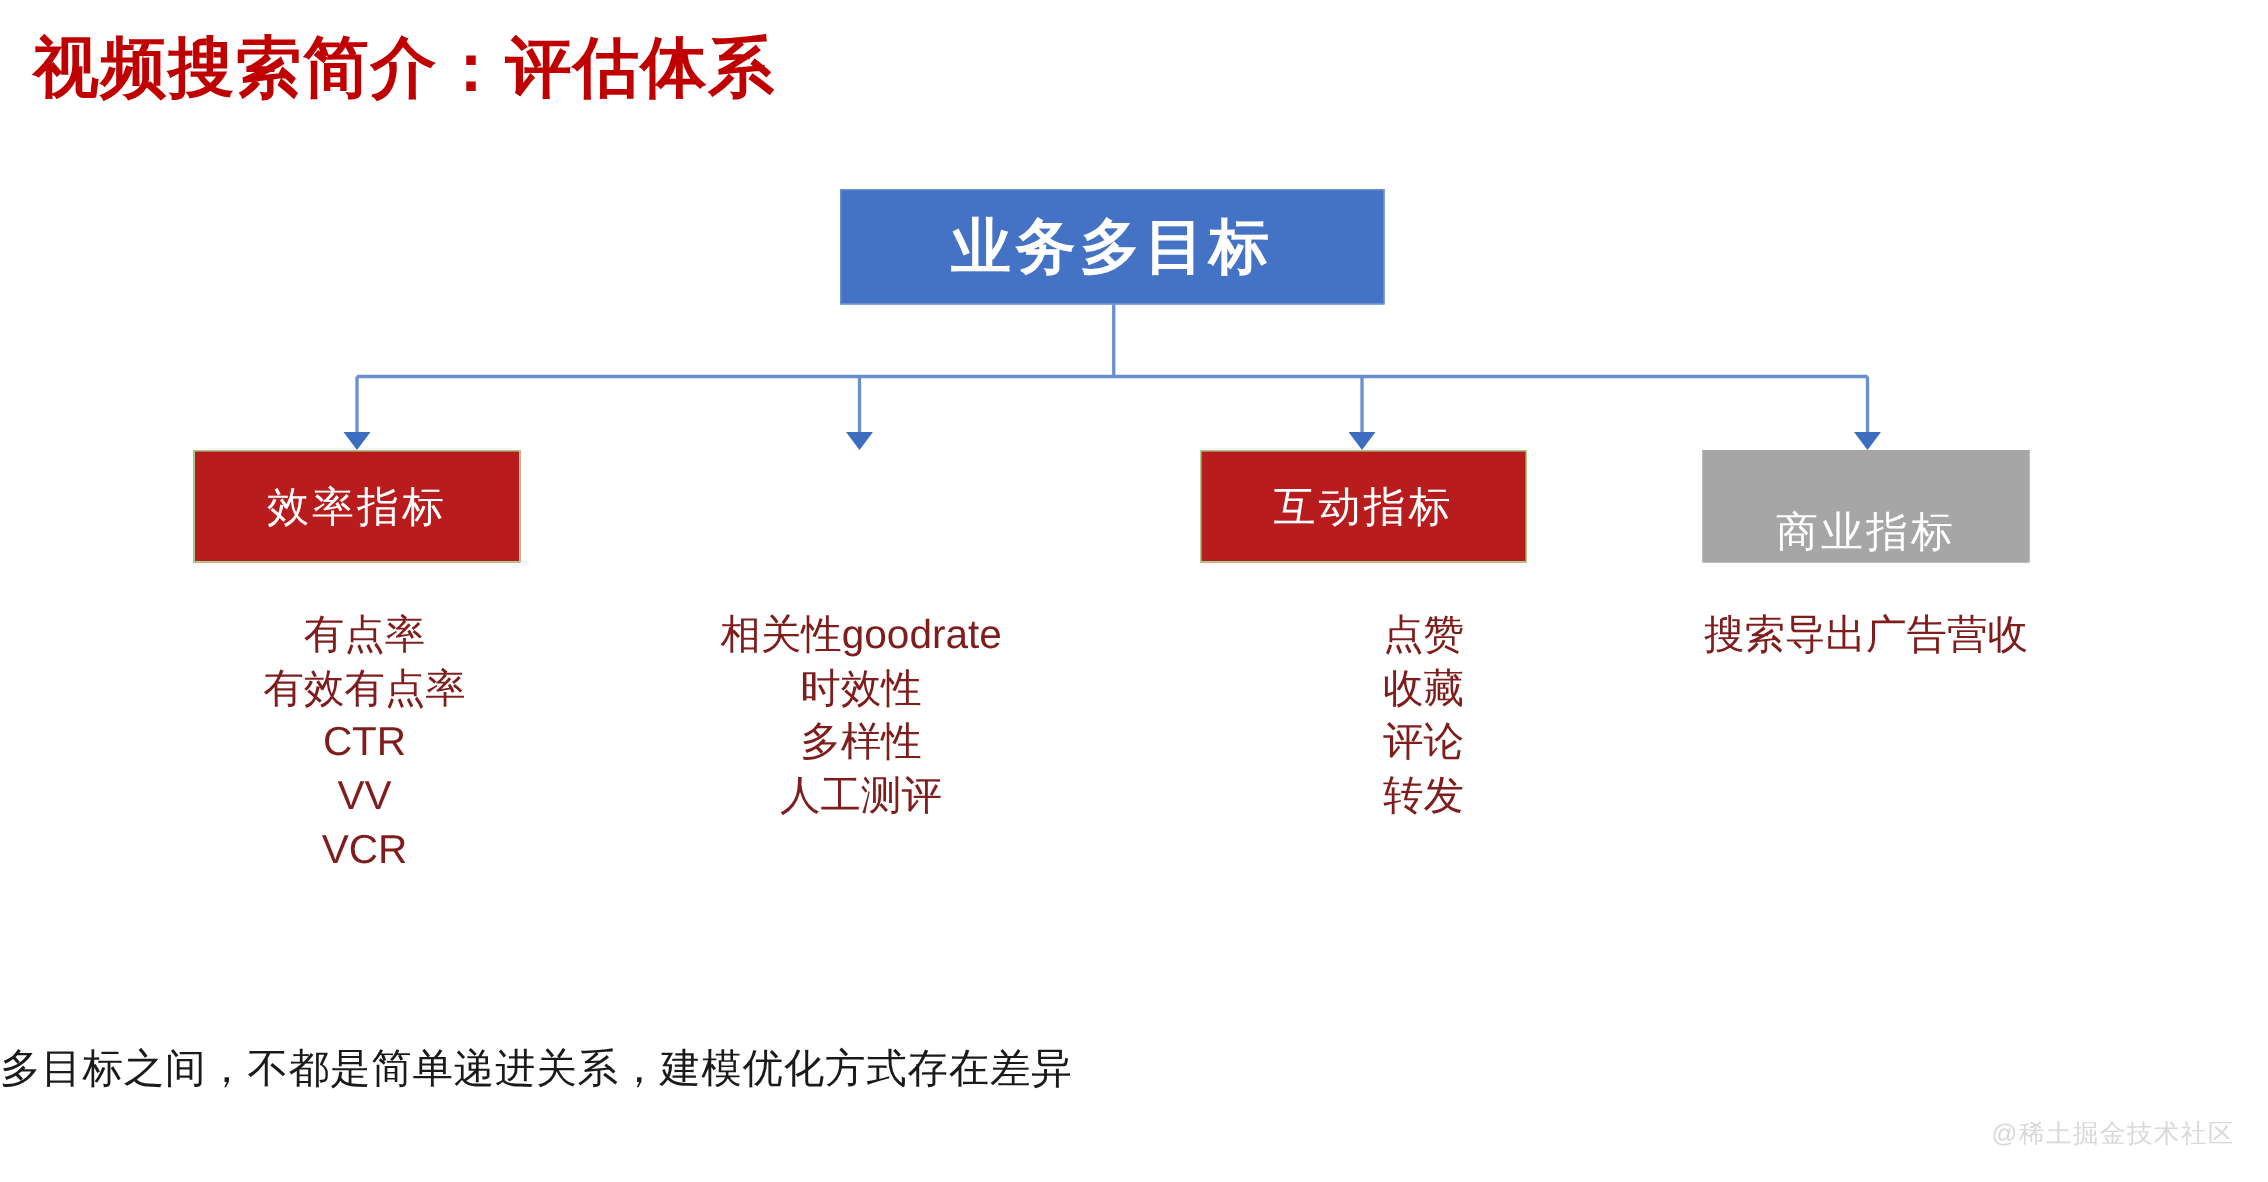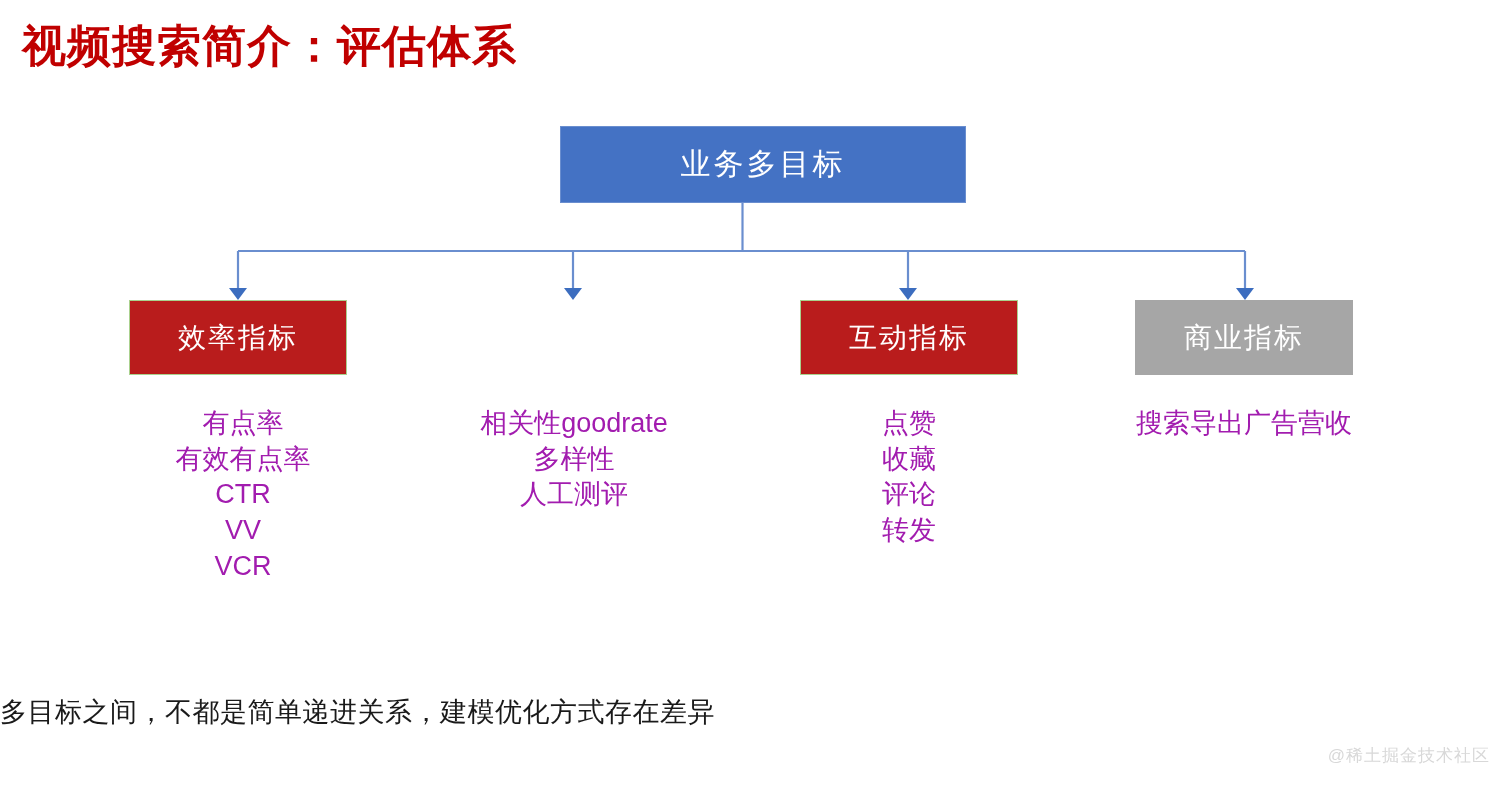--- a/index.html
+++ b/index.html
@@ -37,71 +37,71 @@
     position: absolute;
     display: flex;
     align-items: center;
     justify-content: center;
     box-sizing: border-box;
     color: #ffffff;
   }
   #root-node {
     left: 560px;
     top: 126px;
-    width: 406px;
+    width: 363px;
     height: 77px;
     background: #4472C4;
     border: 1px solid #6A8ECF;
-    font-size: 30px;
-    font-weight: normal;
+    font-size: 40px;
+    font-weight: bold;
     letter-spacing: 3px;
   }
   .leaf-node {
     top: 300px;
     width: 218px;
     height: 75px;
     font-size: 28px;
     letter-spacing: 2px;
   }
   .leaf-green {
     background: #b91c1c;
     border: 1px solid #A9D18E;
   }
   .leaf-gray {
     background: #A6A6A6;
     border: 1px solid #A6A6A6;
   }
   #leaf-0 { left: 129px; }
   #leaf-1 { left: 465px; }
   #leaf-2 { left: 800px; }
-  #leaf-3 { left: 1135px; }
+  #leaf-3 { left: 1135px; align-items: flex-end; }
 
   
   #connectors {
     position: absolute;
     left: 0;
     top: 0;
     width: 1512px;
     height: 788px;
     pointer-events: none;
   }
 
   
   .item-list {
     position: absolute;
     text-align: center;
     font-size: 27px;
     line-height: 1.32;
-    color: #a21caf;
+    color: #7f1d1d;
     white-space: nowrap;
   }
   .item-list .item { display: block; }
   #list-0 { left: 129px; top: 406px; width: 228px; }
   #list-1 { left: 455px; top: 406px; width: 238px; }
-  #list-2 { left: 800px; top: 406px; width: 218px; text-align: center; }
+  #list-2 { left: 840px; top: 406px; width: 218px; text-align: center; }
   #list-3 { left: 1120px; top: 406px; width: 248px; }
 
   
   #footnote {
     position: absolute;
     left: 0;
     top: 694px;
     width: 1512px;
     text-align: left;
     font-size: 27px;
@@ -165,20 +165,21 @@
   <div class="item-list" id="list-0">
     <span class="item">有点率</span>
     <span class="item">有效有点率</span>
     <span class="item">CTR</span>
     <span class="item">VV</span>
     <span class="item">VCR</span>
   </div>
 
   <div class="item-list" id="list-1">
     <span class="item">相关性goodrate</span>
+    <span class="item">时效性</span>
     <span class="item">多样性</span>
     <span class="item">人工测评</span>
   </div>
 
   <div class="item-list" id="list-2">
     <span class="item">点赞</span>
     <span class="item">收藏</span>
     <span class="item">评论</span>
     <span class="item">转发</span>
   </div>

